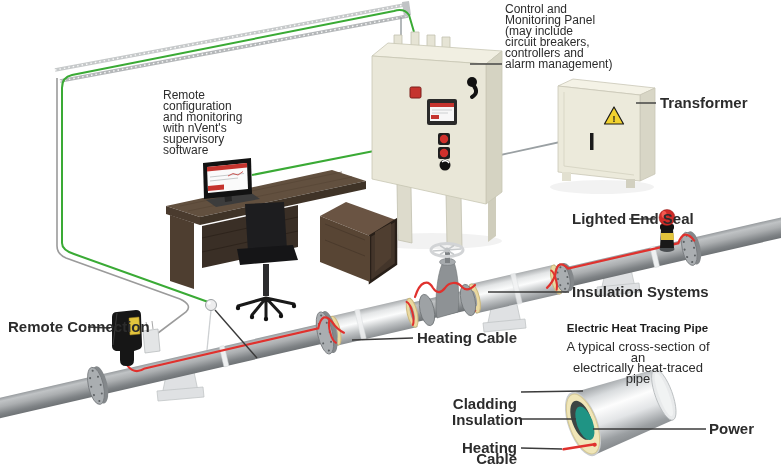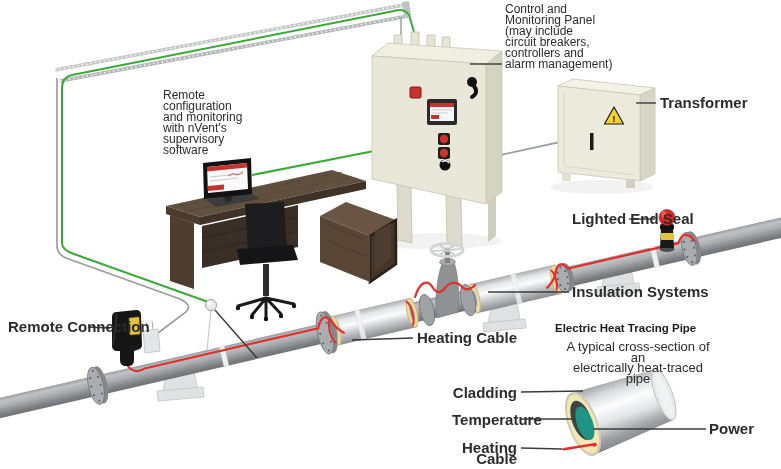--- a/index.html
+++ b/index.html
@@ -1,21 +1,21 @@
 <!DOCTYPE html>
 <html><head>
 <meta charset="utf-8">
 <style>
   html,body{margin:0;padding:0;background:#fff;}
   .stage{position:relative;width:781px;height:469px;background:#ffffff;overflow:hidden;
          font-family:"Liberation Sans",sans-serif;}
   .stage svg{position:absolute;left:0;top:0;}
   .lbl{position:absolute;color:#2c2c2c;font-weight:700;font-size:15px;line-height:11px;white-space:pre-line;}
   .para{position:absolute;color:#2c2c2c;font-weight:400;font-size:12px;line-height:11px;white-space:pre-line;}
-  .cs-title{position:absolute;color:#1d1d1d;font-weight:700;font-size:11.5px;text-align:left;}
+  .cs-title{position:absolute;color:#1d1d1d;font-weight:700;font-size:11.5px;text-align:center;}
   .cs-sub{position:absolute;color:#2c2c2c;font-weight:400;font-size:13px;line-height:10.5px;text-align:center;white-space:pre-line;}
   .r{text-align:right;}
 </style>
 </head>
 <body>
 
 <div class="stage">
 <svg width="781" height="469" viewBox="0 0 781 469">
   <defs>
     <linearGradient id="pg" gradientUnits="userSpaceOnUse" x1="0" y1="-10" x2="0" y2="10">
@@ -300,17 +300,17 @@
 software</div>
 <div class="lbl" style="left:660px;top:97px;">Transformer</div>
 <div class="lbl" style="left:572px;top:213px;">Lighted End Seal</div>
 <div class="lbl" style="left:572px;top:286px;">Insulation Systems</div>
 <div class="lbl" style="left:417px;top:332px;">Heating Cable</div>
 <div class="lbl" style="left:8px;top:321px;">Remote Connection</div>
 
 <div class="cs-title" style="left:555px;top:322px;width:165px;">Electric Heat Tracing Pipe</div>
 <div class="cs-sub" style="left:563px;top:342px;width:150px;">A typical cross-section of an
 electrically heat-traced pipe</div>
-<div class="lbl r" style="left:452px;top:387px;width:65px;">Cladding</div>
-<div class="lbl r" style="left:452px;top:414px;width:65px;">Temperature</div>
+<div class="lbl r" style="left:452px;top:398px;width:65px;">Cladding</div>
+<div class="lbl r" style="left:452px;top:414px;width:65px;">Insulation</div>
 <div class="lbl r" style="left:435px;top:442px;width:82px;">Heating Cable</div>
 <div class="lbl" style="left:709px;top:423px;">Power</div>
 </div>
 
 </body></html>

